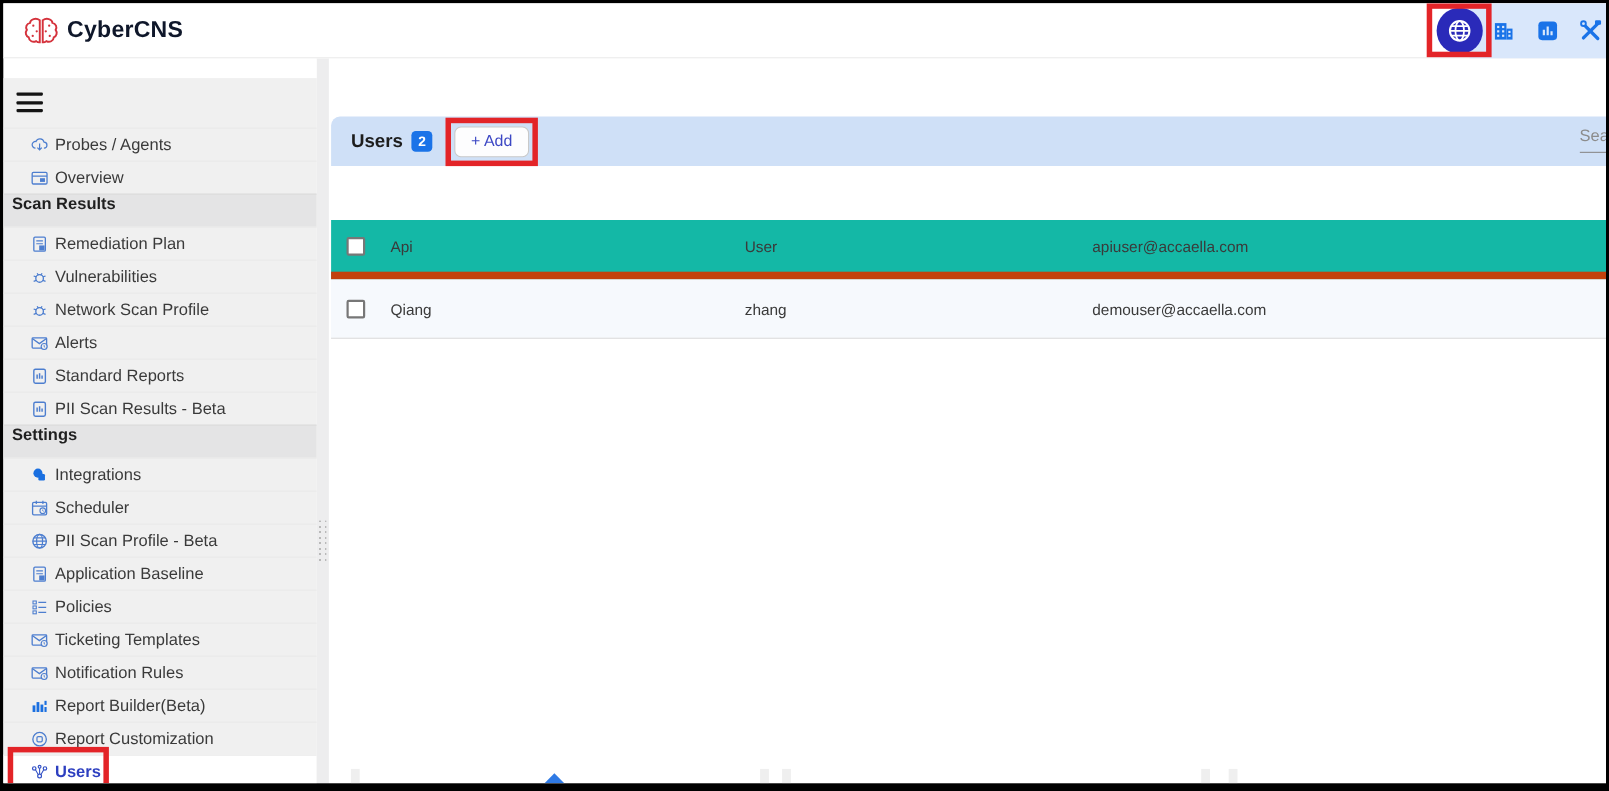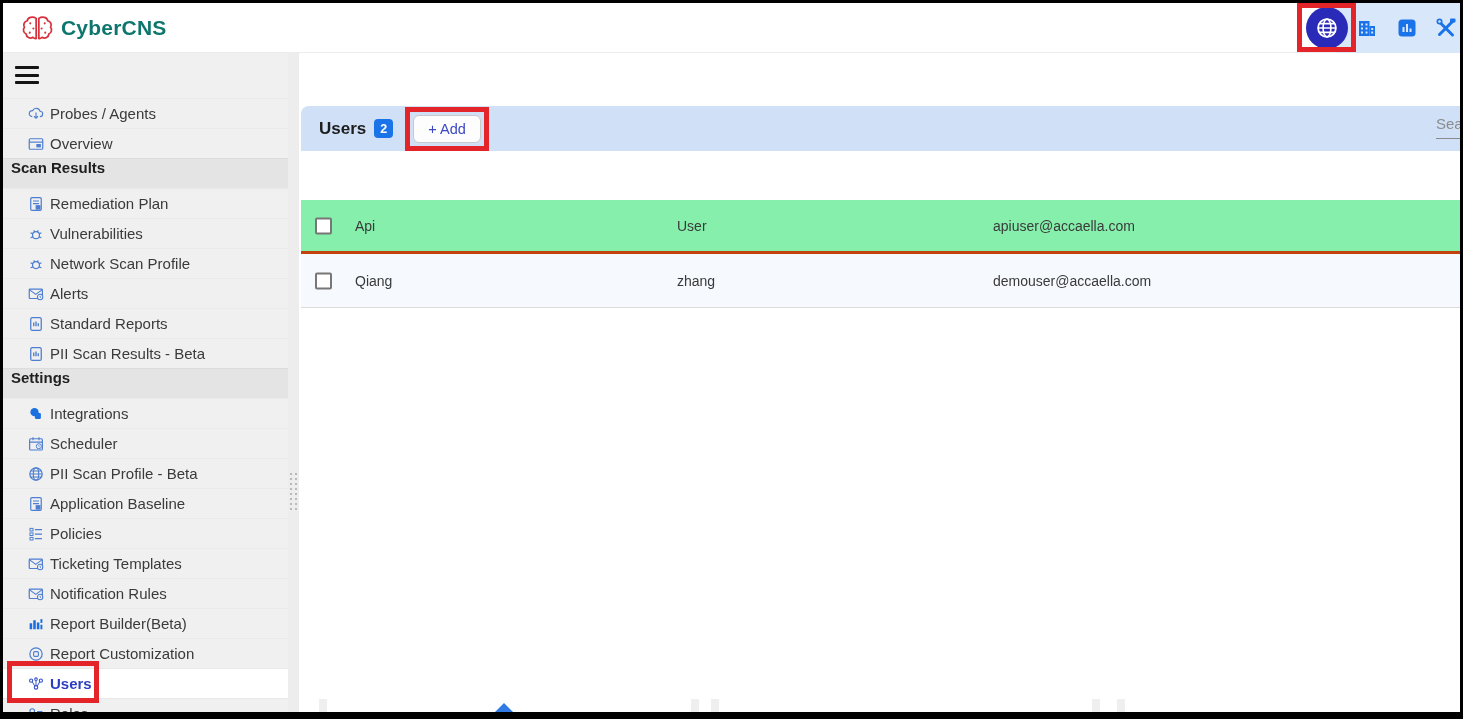--- a/index.html
+++ b/index.html
@@ -9,28 +9,28 @@
   .page {
     position:relative; width:1463px; height:719px;
     border:3px solid #000; border-bottom-width:7px;
     background:#fff; overflow:hidden;
   }
   .inner { position:absolute; inset:0; }
 
   
   .topbar { position:absolute; left:0; top:0; right:0; height:50px; background:#fff; border-bottom:1px solid #ececec; z-index:5; }
   .brand { position:absolute; left:18px; top:8px; height:34px; display:flex; align-items:center; gap:7px; }
-  .brand-name { font-size:21px; font-weight:700; color:#0f766e; letter-spacing:.2px;text-align:center; }
+  .brand-name { font-size:21px; font-weight:700; color:#0f172a; letter-spacing:.2px;text-align:center; }
   .top-right { position:absolute; right:0; top:0; width:124px; height:50px; background:#d9e7fb; }
   .top-icon { position:absolute; top:13px; width:24px; height:24px; cursor:pointer; }
   .globe-btn { position:absolute; left:1303px; top:4px; width:42px; height:42px; border-radius:50%; background:#2a2ab9; display:flex; align-items:center; justify-content:center; cursor:pointer; z-index:6; }
   .ann-globe { position:absolute; left:1294px; top:0px; width:59px; height:49px; border:5px solid #e32428; z-index:7; pointer-events:none; }
 
   
-  .sidebar { position:absolute; left:0; top:50px; bottom:0; width:285px; background:#f0f0f0; overflow:hidden; }
+  .sidebar { position:absolute; left:0; top:68px; bottom:0; width:285px; background:#f0f0f0; overflow:hidden; }
   .hamburger { position:absolute; left:12px; top:13px; width:24px; height:19px; cursor:pointer; }
   .hamburger span { display:block; height:3px; background:#141414; margin-bottom:4.5px; border-radius:1px; }
   .menu { position:absolute; left:0; top:45px; right:0; }
   .s-item { position:relative; height:30px; display:flex; align-items:center; border-top:1px solid #e9e9e9; cursor:pointer; }
   .s-item .ic { position:absolute; left:24px; width:18px; height:18px; display:flex; }
   .s-item .lbl { position:absolute; left:47px; font-size:15px; color:#3a3a3a; white-space:nowrap; }
   .s-section { height:30px; display:flex; align-items:flex-start; background:#e4e4e5; border-top:1px solid #dcdcdc; }
   .s-section .lbl { padding-left:8px; font-size:15px; font-weight:700; color:#1f1f1f; }
   .s-item.selected { background:#fff; }
   .s-item.selected .lbl { color:#2d3fc0; font-weight:700; }
@@ -49,21 +49,21 @@
   .toolbar { position:absolute; left:2px; right:0; top:53px; height:45px; background:#cfe0f7; border-radius:8px 0 0 0; display:flex; align-items:center; }
   .tb-title { margin-left:18px; font-size:17px; font-weight:700; color:#1d1d1d; }
   .tb-badge { margin-left:8px; min-width:19px; height:19px; padding:0 3px; border-radius:4px; background:#1a73e8; color:#fff; font-size:12.5px; font-weight:700; display:flex; align-items:center; justify-content:center; }
   .ann-add { margin-left:12px; border:5px solid #e32428; padding:3px; background:transparent; }
   .add-btn { background:#fdfdfe; border:1px solid #c9c9c9; border-radius:6px; padding:5px 14px; font-size:14.5px; color:#3c47c4; cursor:pointer; font-family:inherit; white-space:nowrap; }
   .search-box { position:absolute; right:0; top:9px; width:24px; height:28px; overflow:hidden; cursor:text; }
   .search-text { font-size:15px; color:#8c8c8c; border-bottom:1px solid #8a8a8a; padding-bottom:6px; display:inline-block; width:40px; }
 
   .thead { position:absolute; left:2px; right:0; top:98px; height:49px; background:#fff; border-bottom:1px solid #dcdcdc; }
   .trow  { position:absolute; left:2px; right:0; height:54px; }
-  .row-1 { top:147px; background:#86efac; border-bottom:3px solid #c2410c; }
+  .row-1 { top:147px; background:#14b8a6; border-bottom:7px solid #c2410c; }
   .row-2 { top:201px; background:#f6f9fd; border-bottom:1px solid #dcdcdc; }
   .cbox { position:absolute; left:14px; top:50%; transform:translateY(-50%); width:17px; height:17px; border:2px solid #777; border-radius:2px; background:#fff; cursor:pointer; }
   .col-first { position:absolute; left:54px; top:50%; transform:translateY(-50%); }
   .col-last  { position:absolute; left:376px; top:50%; transform:translateY(-50%); }
   .col-email { position:absolute; left:692px; top:50%; transform:translateY(-50%); }
   .hcell { font-size:13.5px; font-weight:700; color:#555; white-space:nowrap; }
   .sort-arrow { font-size:14px; color:#444; margin-left:6px; font-weight:400; }
   .cell { font-size:14px; color:#3a3a3a; white-space:nowrap; }
 
   

